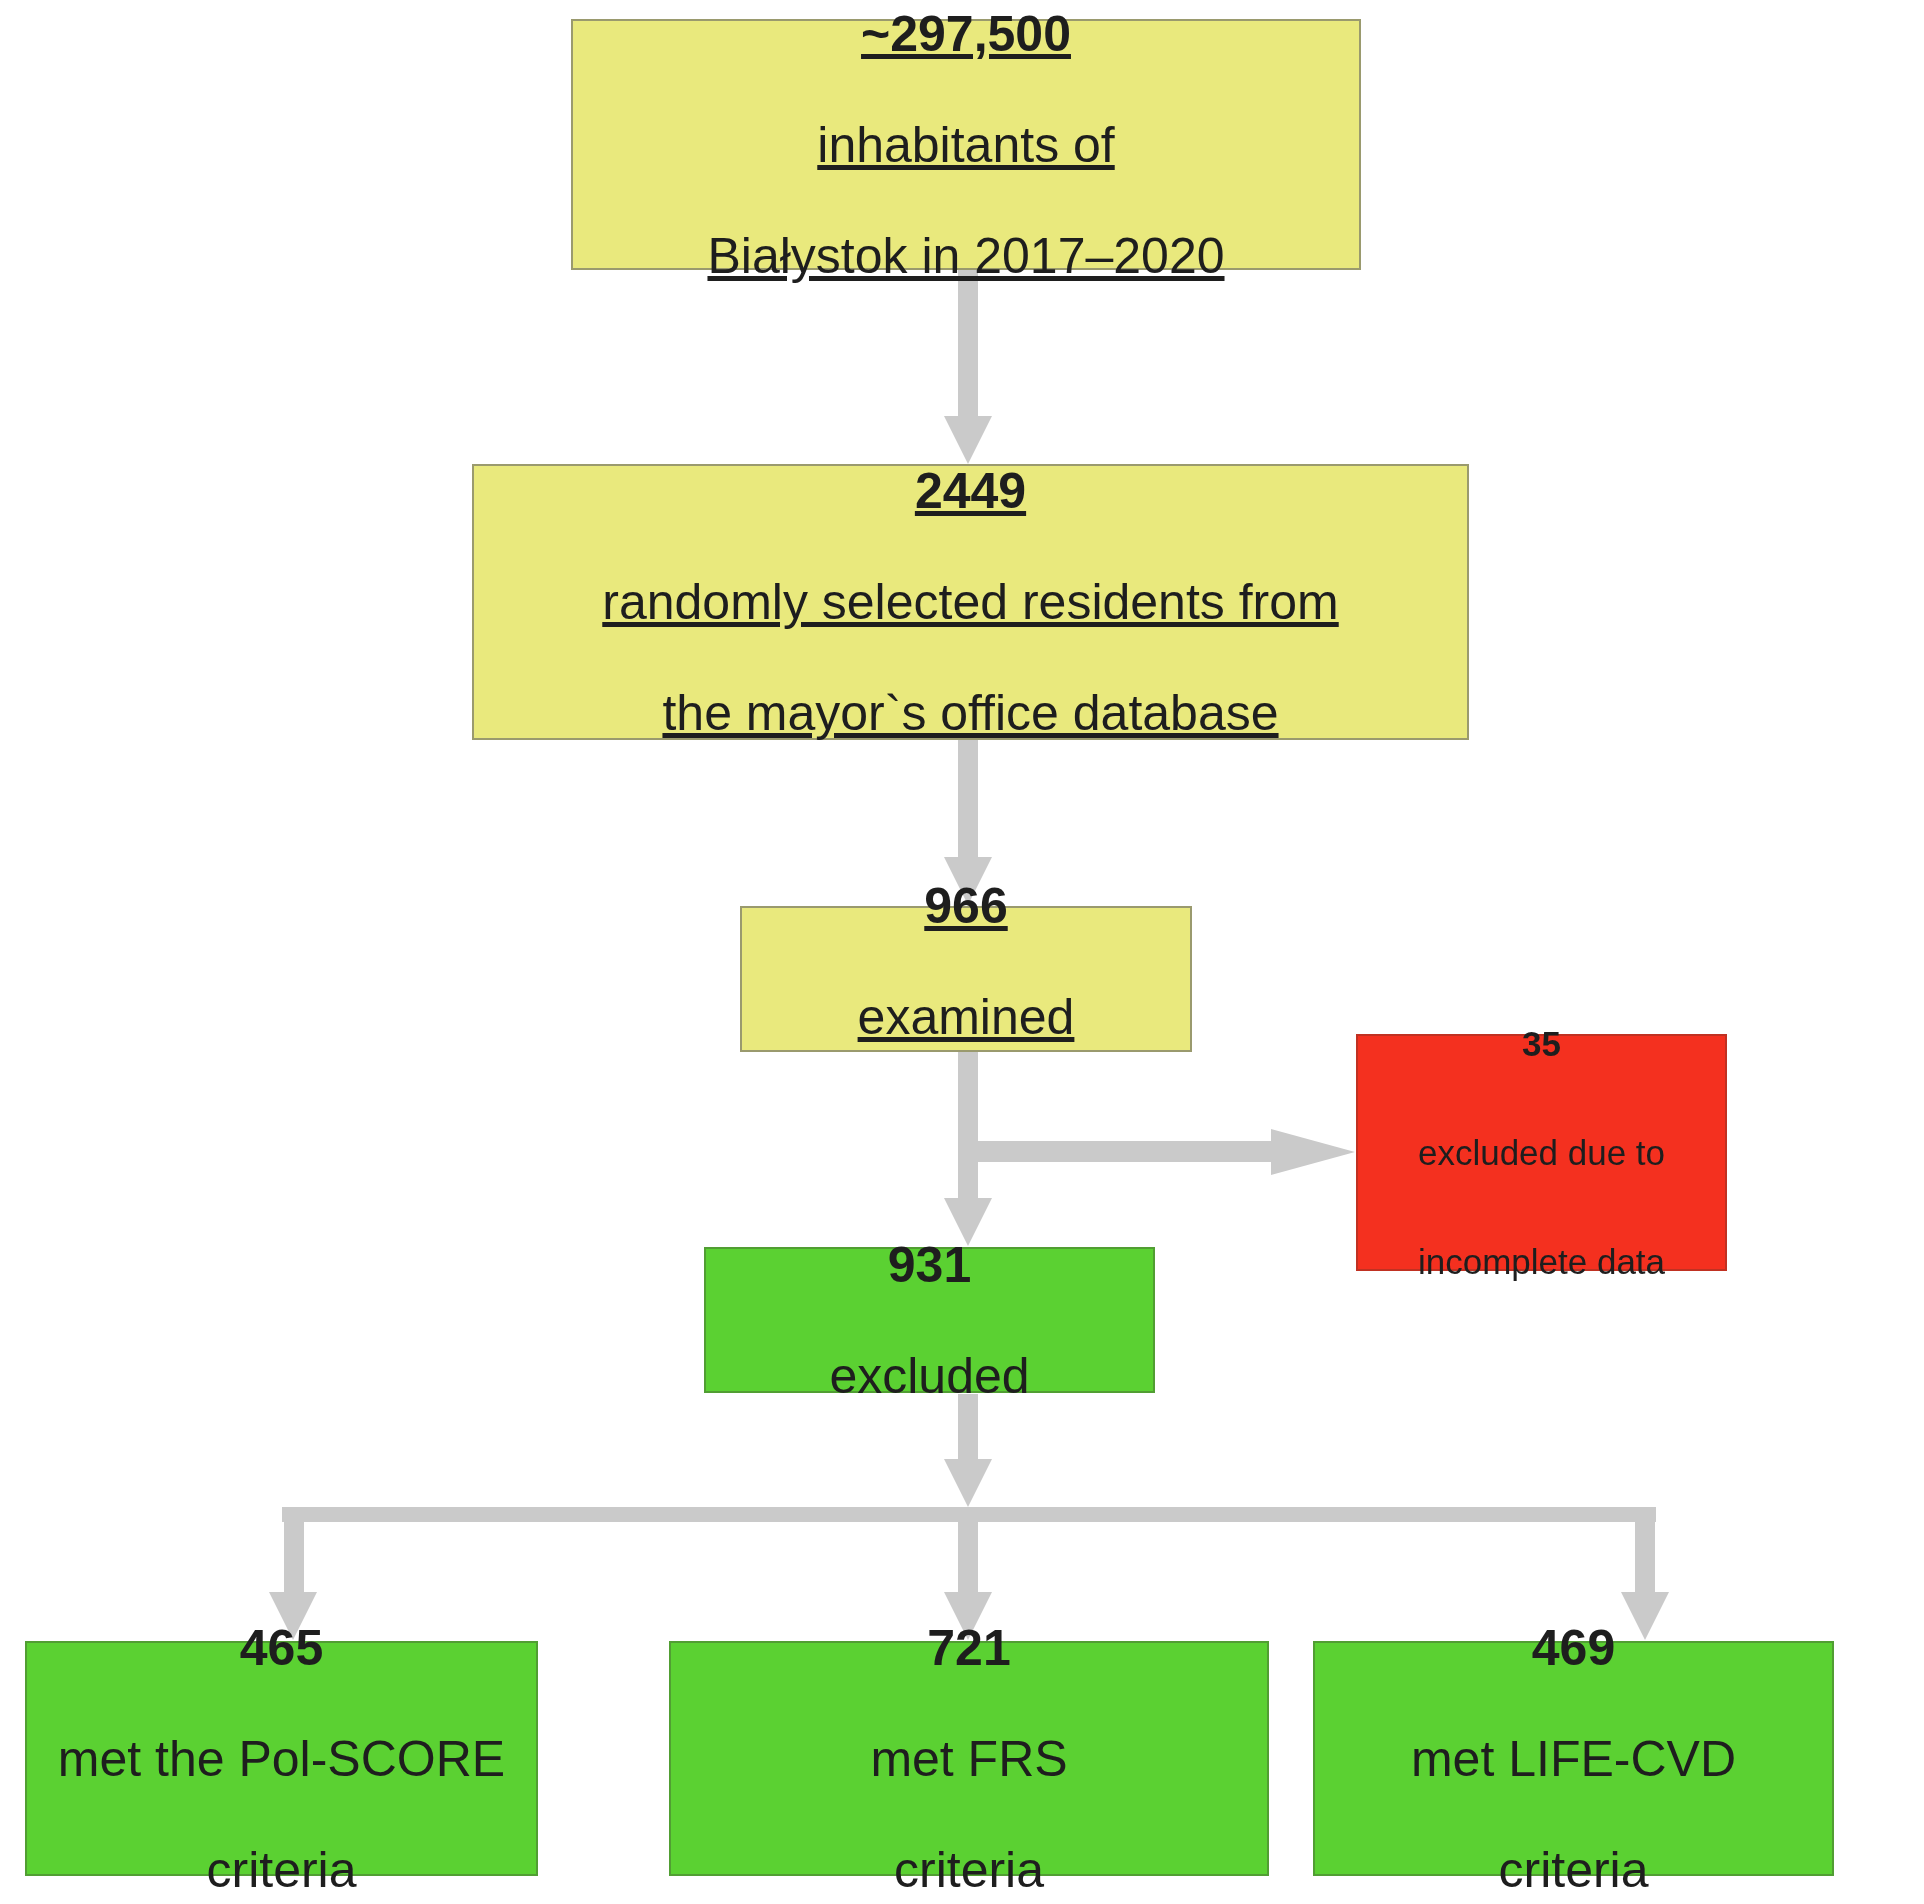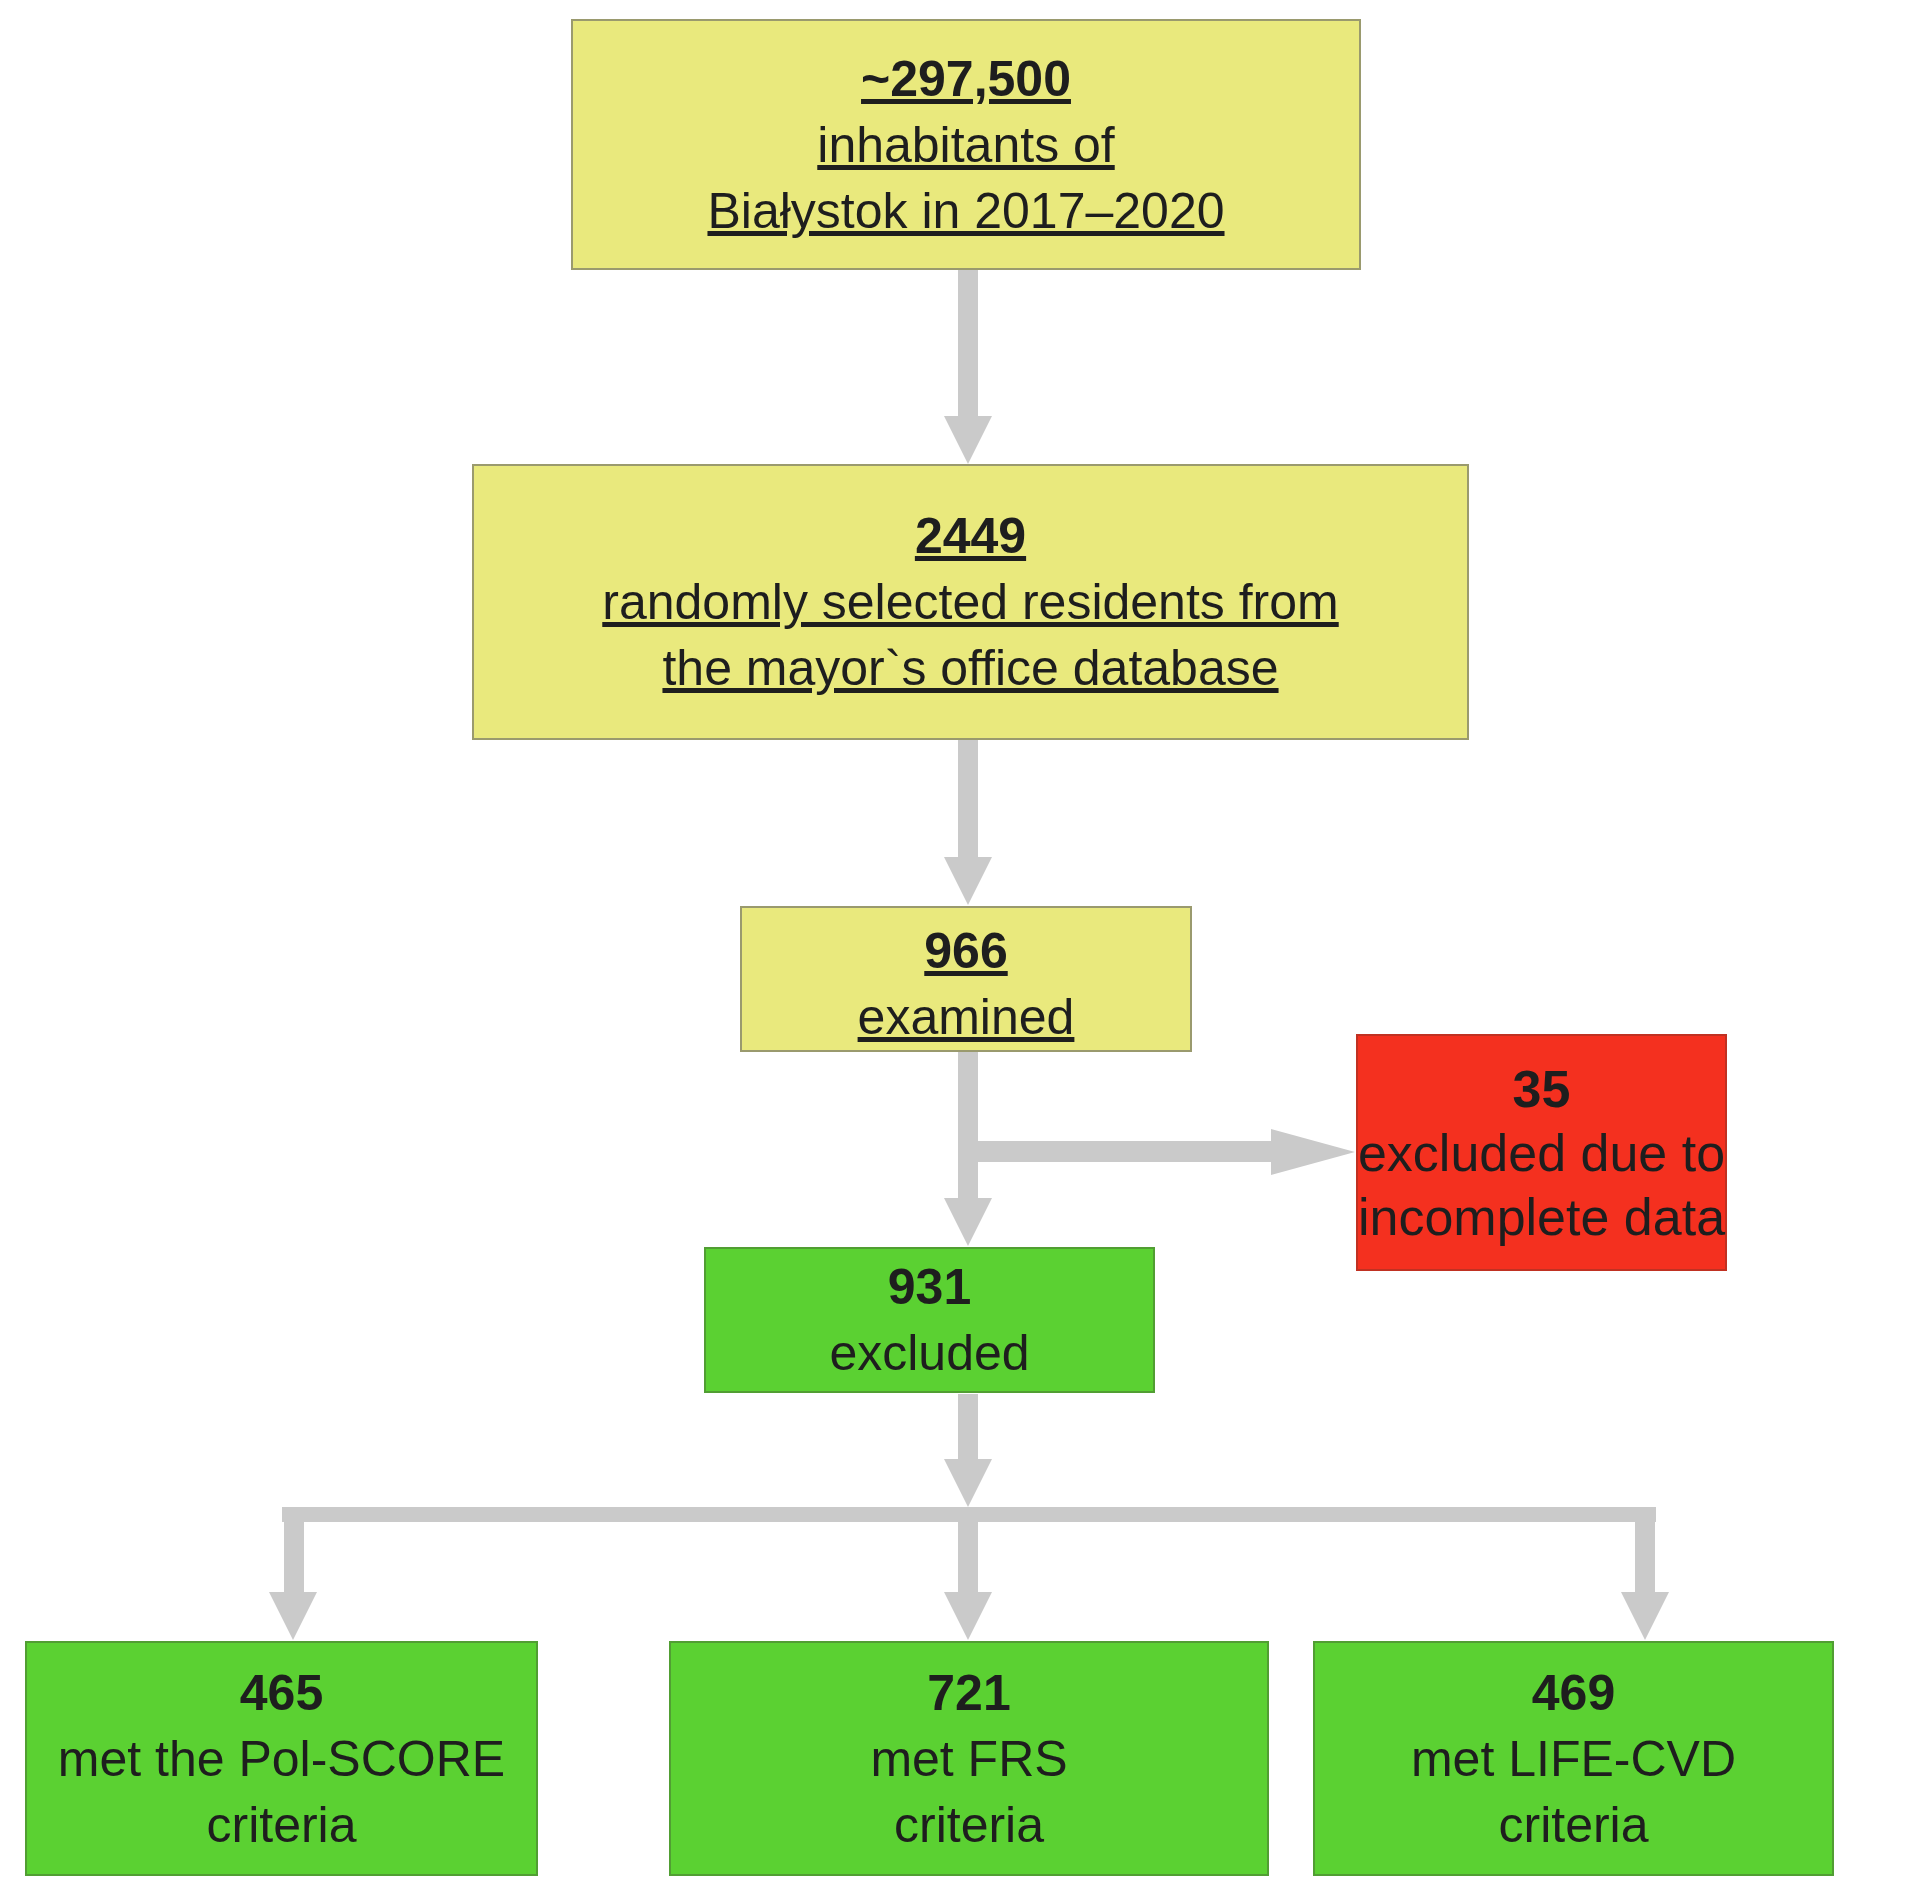--- a/index.html
+++ b/index.html
@@ -17,21 +17,21 @@
     display: flex;
     flex-direction: column;
     justify-content: center;
     align-items: center;
     text-align: center;
     font-size: 50px;
     line-height: 66px;
     box-sizing: border-box;
   }
   .node .val { font-weight: bold; white-space: nowrap; }
-  .node .ln  { white-space: nowrap; }
+  .node .ln  { white-space: nowrap; margin-top: 45px; }
   .yellow { background: var(--yellow, #e9e97d); border: 2.3px solid var(--yellowBorder, #9a9a6e); text-decoration: underline; }
   .green  { background: var(--green, #5bd132);  border: 2.3px solid var(--greenBorder, #519e33); }
   .red    { background: var(--red, #f4301f);    border: 2.3px solid var(--redBorder, #c03122); }
   .shaft-v { position: absolute; width: 20px; background: var(--arrow, #cacaca); }
   .shaft-h { position: absolute; height: 21px; background: var(--arrow, #cacaca); }
   .hline   { position: absolute; height: 14.6px; background: var(--arrow, #cacaca); }
   .head-down {
     position: absolute; width: 0; height: 0;
     border-left: 24.5px solid transparent;
     border-right: 24.5px solid transparent;
@@ -85,21 +85,21 @@
     <div class="val">2449</div>
     <div class="ln">randomly selected residents from</div>
     <div class="ln">the mayor`s office database</div>
   </div>
 
   <div class="node yellow" style="left:740px; top:906px; width:452px; height:146px;justify-content:flex-end;">
     <div class="val">966</div>
     <div class="ln">examined</div>
   </div>
 
-  <div class="node red" style="left:1356px; top:1034px; width:371px; height:237px; font-size:52px; line-height:64px;">
+  <div class="node red" style="left:1356px; top:1034px; width:371px; height:237px; font-size:35px; line-height:64px;">
     <div class="val">35</div>
     <div class="ln">excluded due to</div>
     <div class="ln">incomplete data</div>
   </div>
 
   <div class="node green" style="left:704px; top:1247px; width:451px; height:146px;">
     <div class="val">931</div>
     <div class="ln">excluded</div>
   </div>
 

